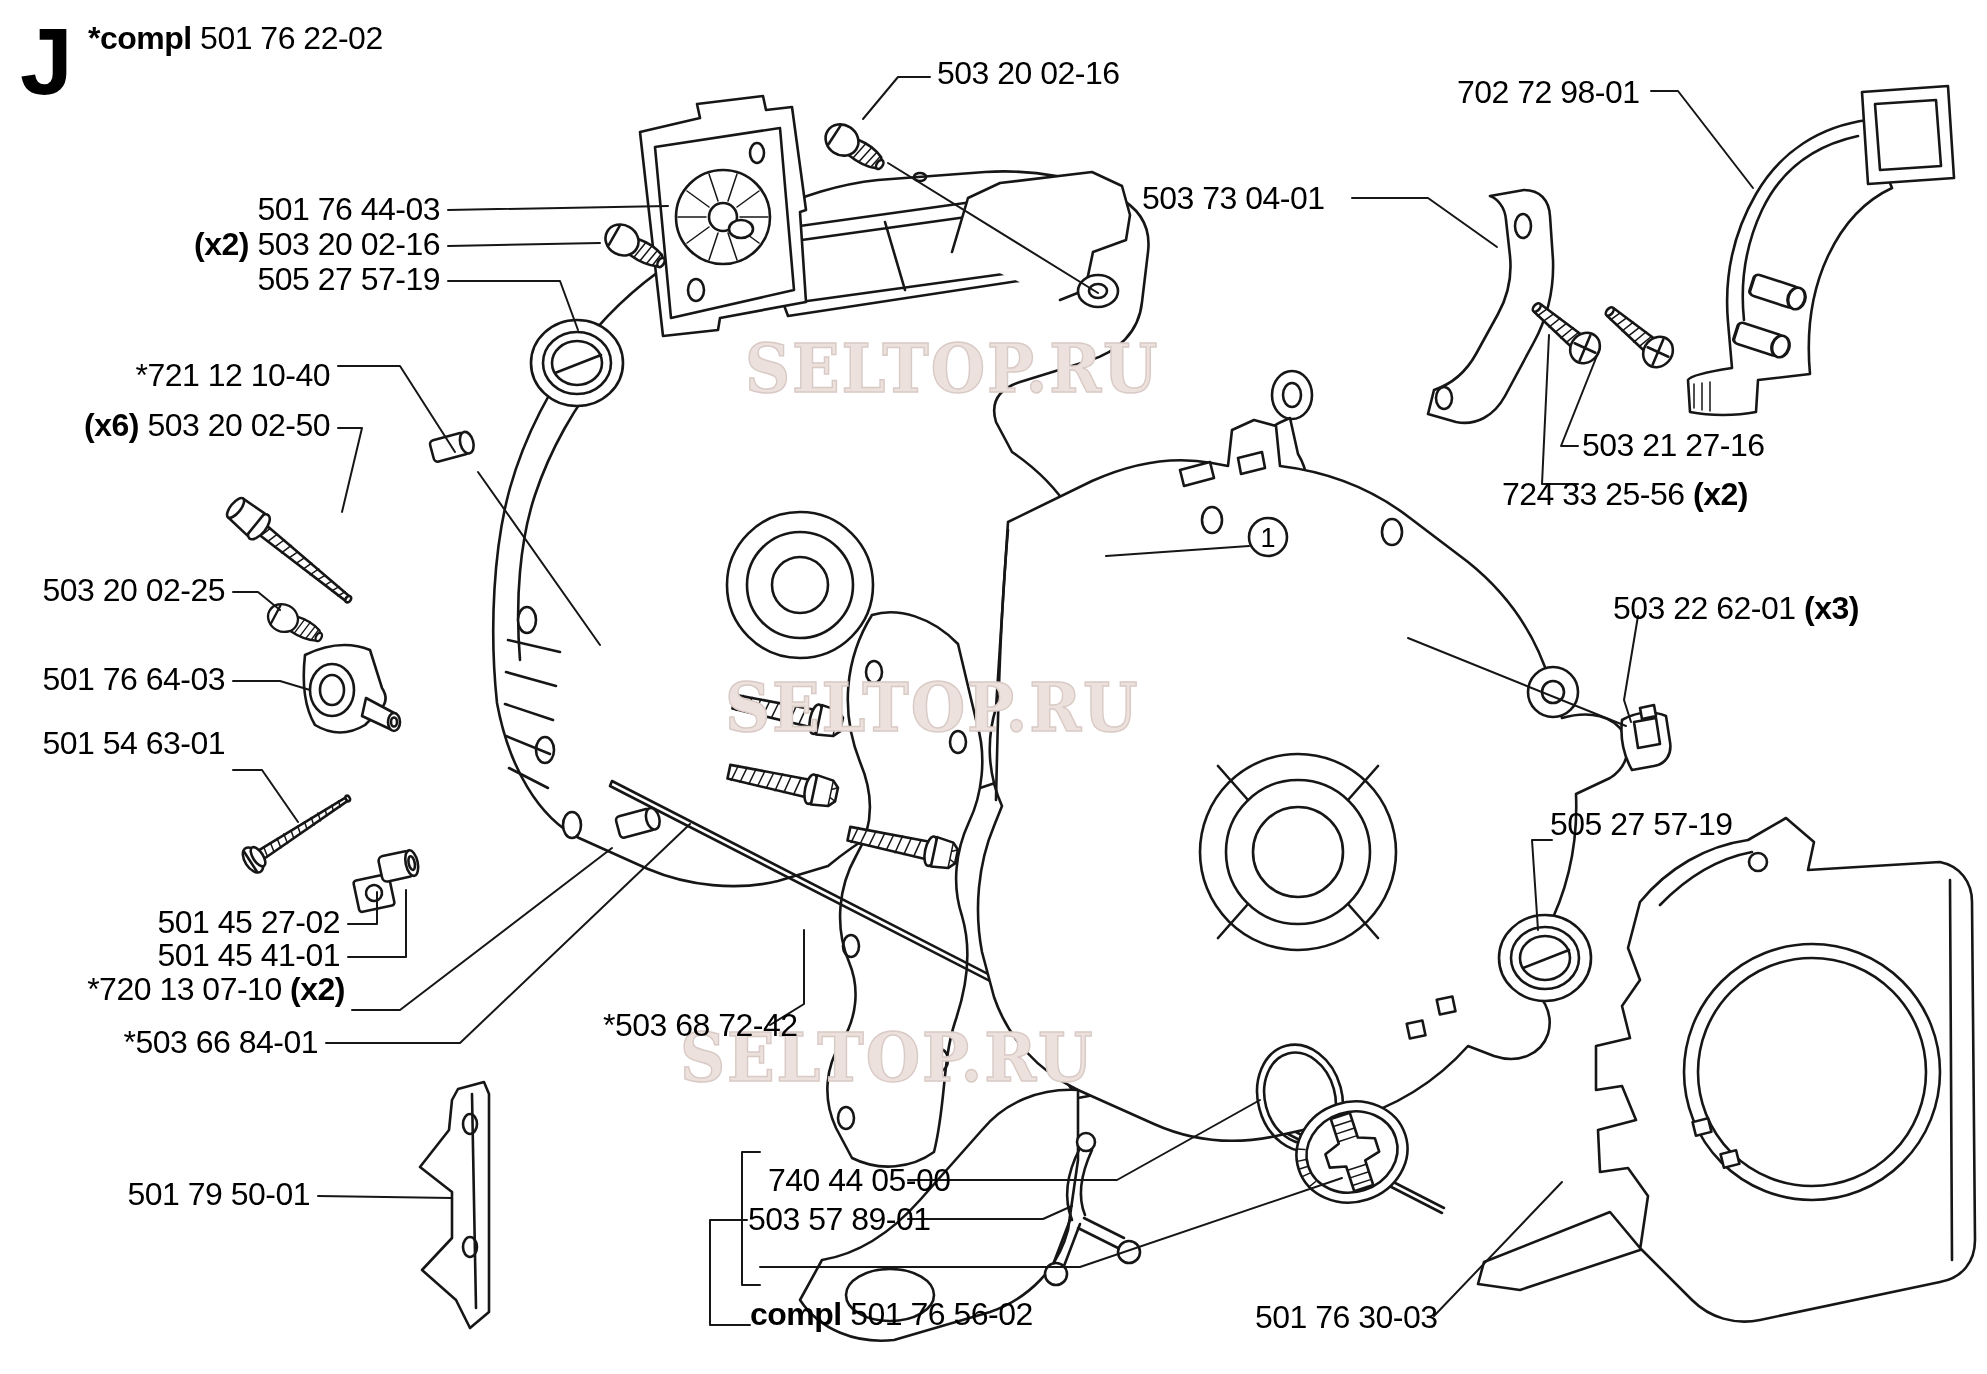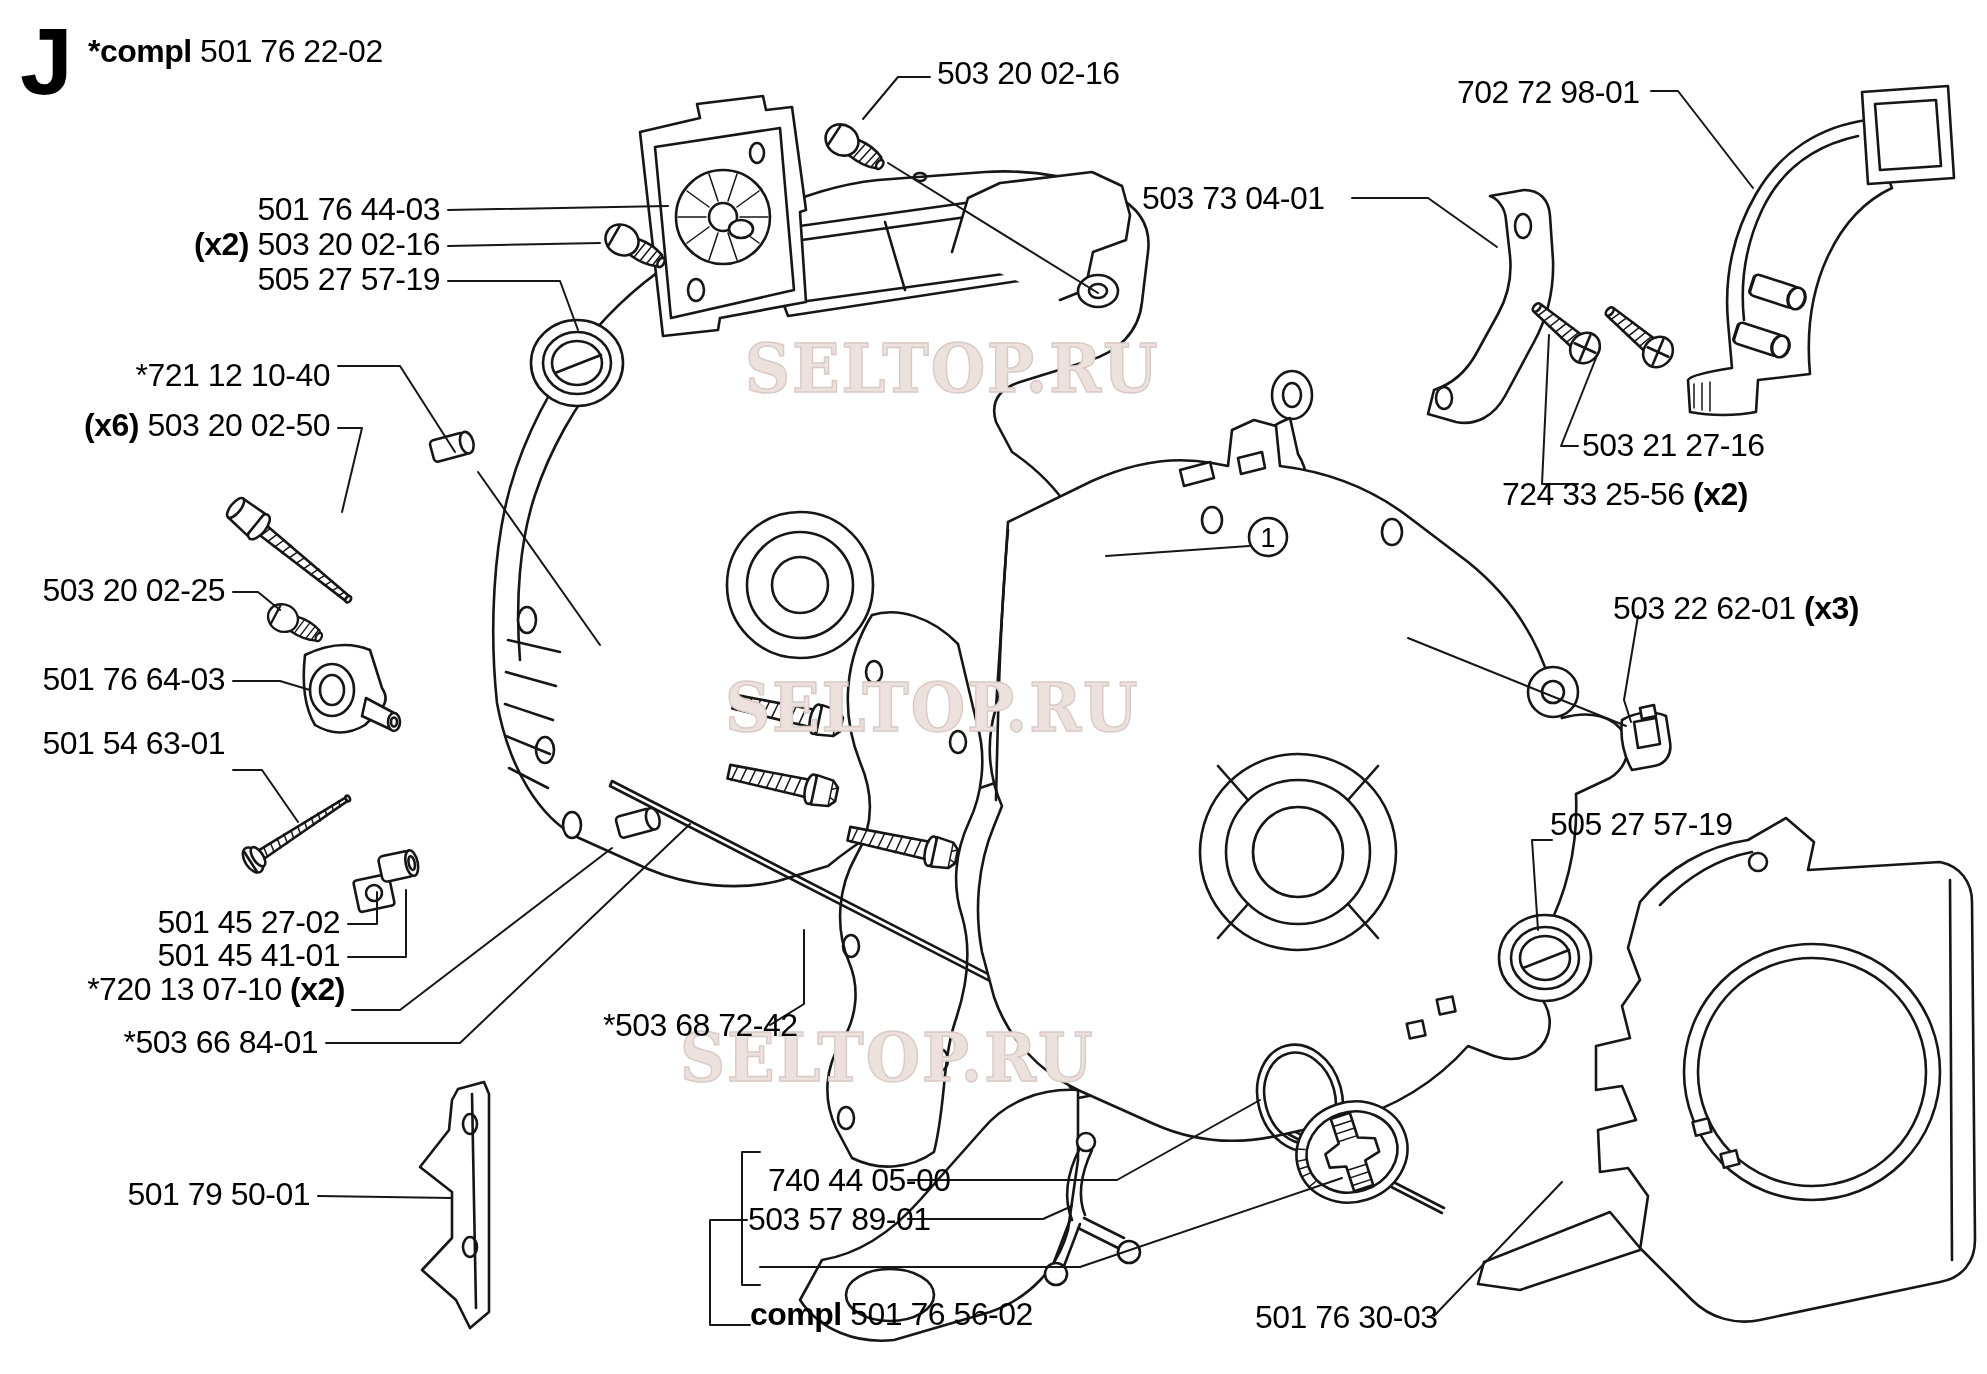--- a/index.html
+++ b/index.html
@@ -290,21 +290,21 @@
     <text class="callout-txt" x="1268" y="547" text-anchor="middle">1</text>
   </g>
 </svg>
 
   <div class="wm" style="left:745px;top:334px;">SELTOP.RU</div>
   <div class="wm" style="left:725px;top:673px;">SELTOP.RU</div>
   <div class="wm" style="left:680px;top:1023px;">SELTOP.RU</div>
 
   <div class="figletter">J</div>
 
-  <div class="lbl" style="left:88px;top:35px;"><b>*compl </b><span>501 76 22-02</span></div>
+  <div class="lbl" style="left:88px;top:22px;"><b>*compl </b><span>501 76 22-02</span></div>
 
   <div class="lbl" style="left:937px;top:57px;"><span>503 20 02-16</span></div>
 
   <div class="lbl" style="left:1457px;top:76px;"><span>702 72 98-01</span></div>
 
   <div class="lbl" style="right:1547px;top:193px;"><span>501 76 44-03</span></div>
 
   <div class="lbl" style="right:1547px;top:228px;"><b>(x2) </b><span>503 20 02-16</span></div>
 
   <div class="lbl" style="right:1547px;top:263px;"><span>505 27 57-19</span></div>

